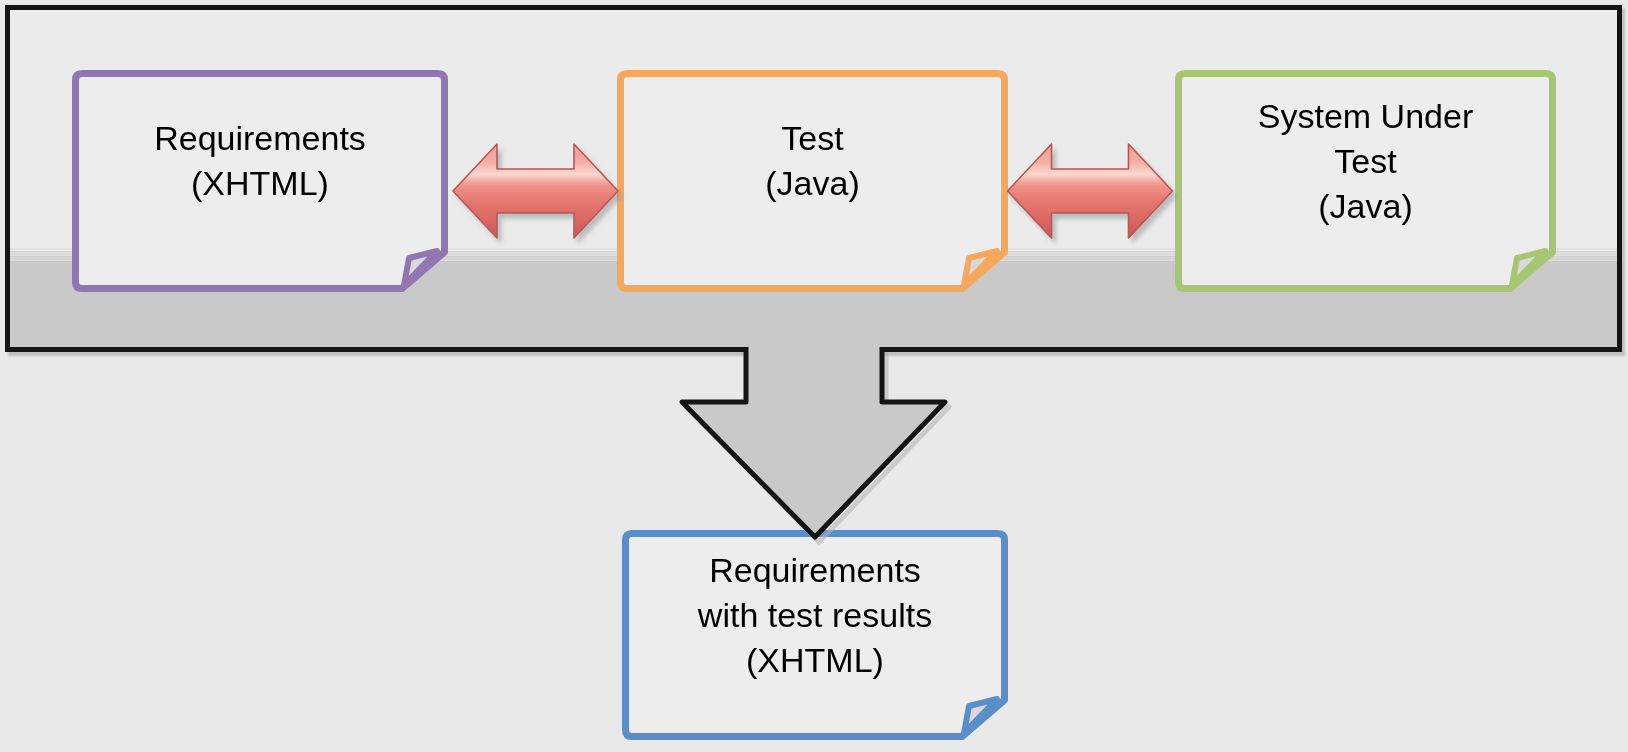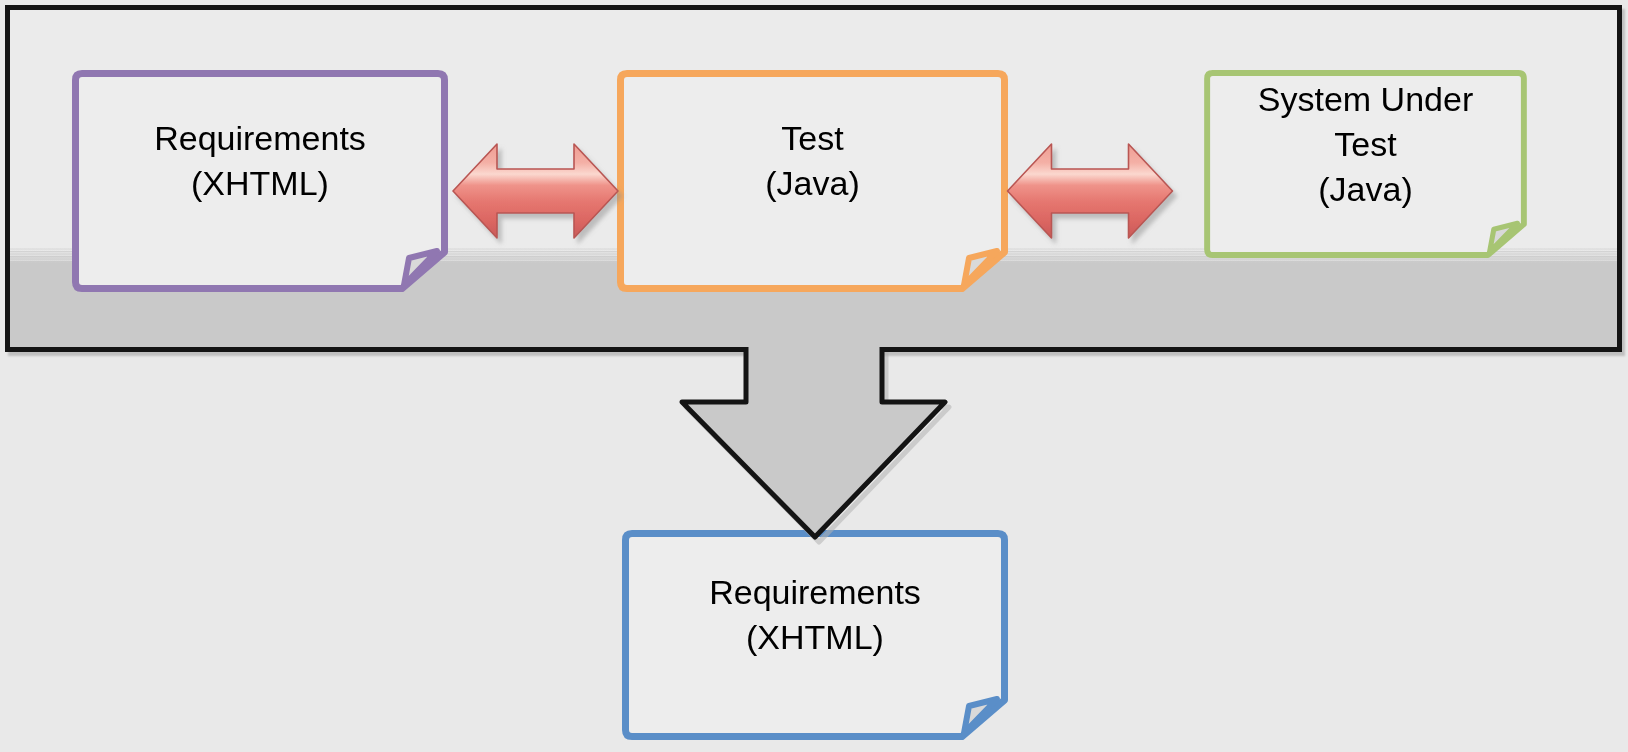--- a/index.html
+++ b/index.html
@@ -99,21 +99,21 @@
     <svg class="note-svg" viewBox="0 0 391 222">
       <path class="note-outline" d="M10,3.5 H381 Q387.5,3.5 387.5,10 V182 L345,218.5 H10 Q3.5,218.5 3.5,212 V10 Q3.5,3.5 10,3.5 Z"></path>
       <path class="note-fold" d="M347,215 L352,188 L380,181 Z"></path>
     </svg>
     <div class="note-label">
       <span>Test</span>
       <span>(Java)</span>
     </div>
   </div>
 
-  <div class="note-box box-green" style="left:1175px;top:70px;width:381px;height:188px">
+  <div class="note-box box-green" style="left:1175px;top:70px;width:381px;height:222px">
     <svg class="note-svg" viewBox="0 0 381 222">
       <path class="note-outline" d="M10,3.5 H371 Q377.5,3.5 377.5,10 V182 L335,218.5 H10 Q3.5,218.5 3.5,212 V10 Q3.5,3.5 10,3.5 Z"></path>
       <path class="note-fold" d="M337,215 L342,188 L370,181 Z"></path>
     </svg>
     <div class="note-label">
       <span>System Under</span>
       <span>Test</span>
       <span>(Java)</span>
     </div>
   </div>
@@ -132,17 +132,18 @@
     <path d="M86,15 L86,70 L22,70 L155,205 L285,70 L222,70 L222,15" fill="none" stroke="var(--outlineBlack,#141414)" stroke-width="5" stroke-linejoin="round"></path>
   </svg>
 
   <div class="note-box box-blue" style="left:622px;top:530px;width:386px;height:210px">
     <svg class="note-svg" viewBox="0 0 386 210">
       <path class="note-outline" d="M10,3.5 H376 Q382.5,3.5 382.5,10 V170 L340,206.5 H10 Q3.5,206.5 3.5,200 V10 Q3.5,3.5 10,3.5 Z"></path>
       <path class="note-fold" d="M342,203 L347,176 L375,169 Z"></path>
     </svg>
     <div class="note-label">
       <span>Requirements</span>
+      <span>with test results</span>
       <span>(XHTML)</span>
     </div>
   </div>
 
 </div>
 
 </body></html>

